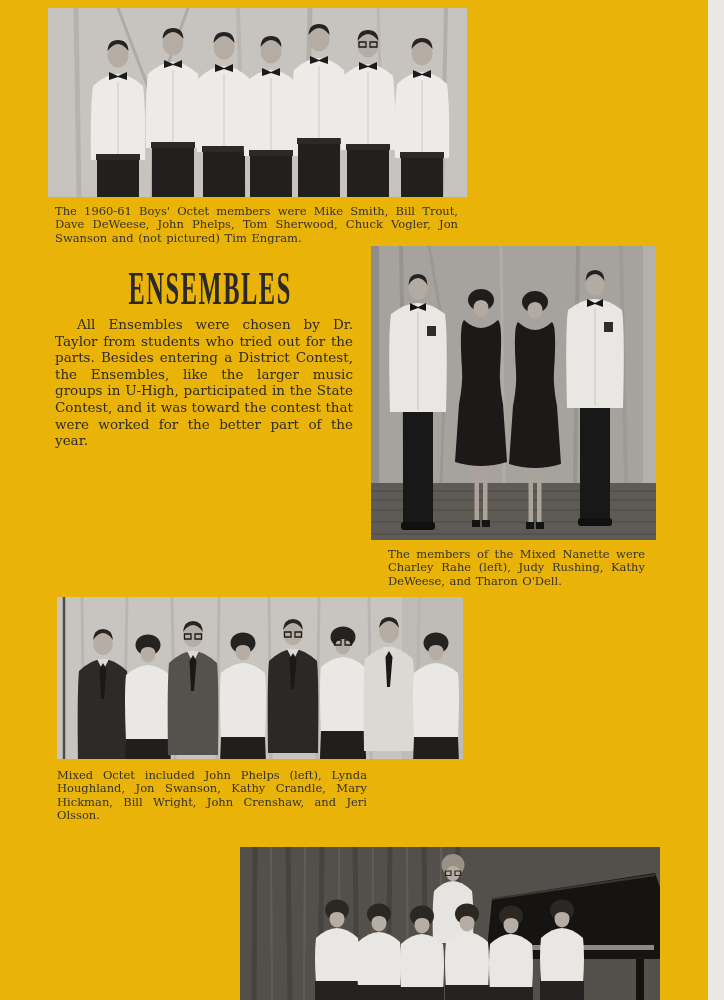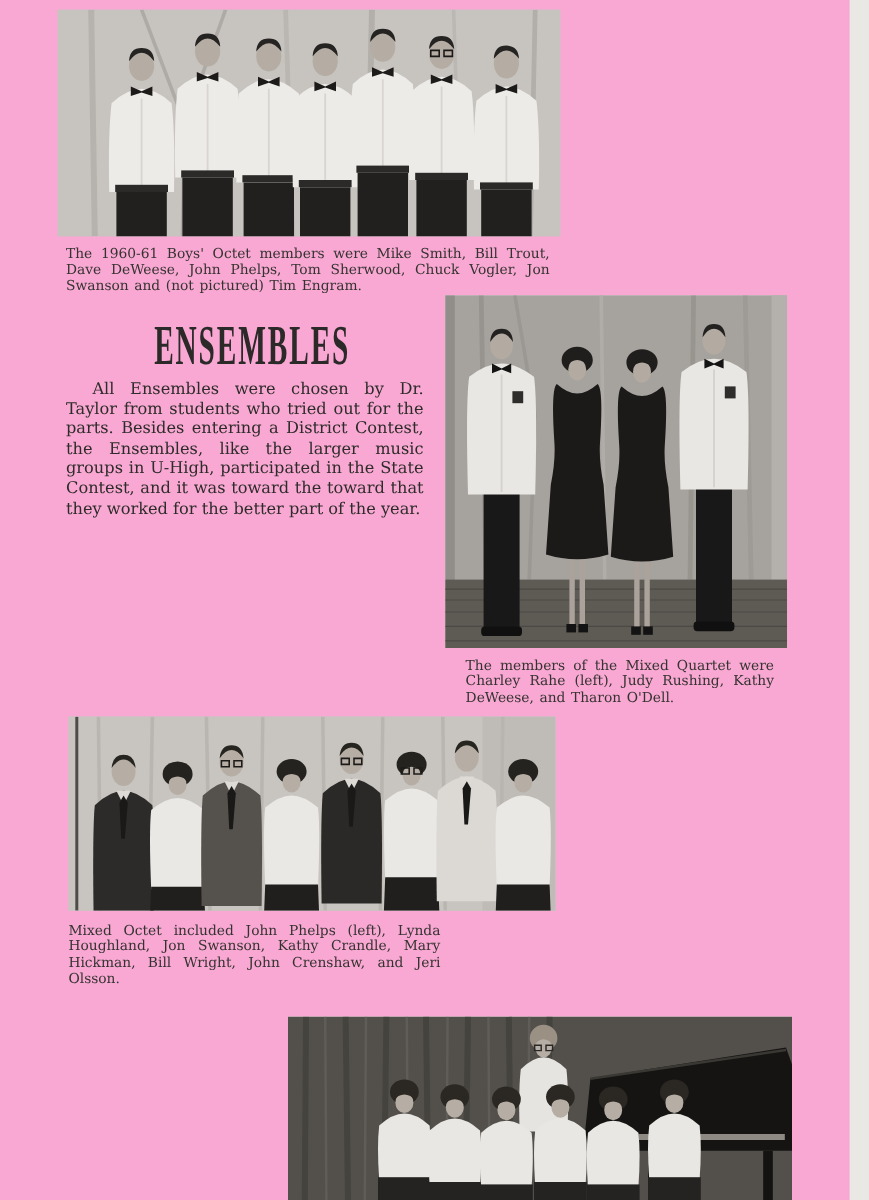--- a/index.html
+++ b/index.html
@@ -1,18 +1,18 @@
 <!DOCTYPE html>
 <html><head>
 <meta charset="utf-8">
 <style>
   html,body{margin:0;padding:0;background:#e9e8e5;}
   .page{
     position:relative;width:708px;height:1000px;overflow:hidden;
-    background:#f9a8d4;
+    background:#eab308;
     font-family:"DejaVu Serif", serif;
   }
   .photo{position:absolute;overflow:hidden;background:#c7c4c0;}
   .photo svg{display:block;width:100%;height:100%;}
   .photo-top{left:48px;top:8px;width:419px;height:189px;}
   .photo-quartet{left:371px;top:246px;width:285px;height:294px;}
   .photo-octet{left:57px;top:597px;width:406px;height:162px;}
   .photo-sextet{left:240px;top:847px;width:420px;height:153px;}
   .caption{
     position:absolute;color:#35332f;font-size:11.5px;line-height:13.4px;
@@ -78,21 +78,21 @@
     </svg>
   </div>
 
   <div class="caption cap-top">The 1960-61 Boys' Octet members were Mike Smith, Bill Trout, Dave DeWeese, John Phelps, Tom Sherwood, Chuck Vogler, Jon Swanson and (not pictured) Tim Engram.</div>
 
   <div class="headline">
     <span>ENSEMBLES</span>
   </div>
 
   <div class="bodycol">
-    <p>All Ensembles were chosen by Dr. Taylor from students who tried out for the parts. Besides entering a District Contest, the Ensembles, like the larger music groups in U-High, participated in the State Contest, and it was toward the toward that they worked for the better part of the year.</p>
+    <p>All Ensembles were chosen by Dr. Taylor from students who tried out for the parts. Besides entering a District Contest, the Ensembles, like the larger music groups in U-High, participated in the State Contest, and it was toward the contest that were worked for the better part of the year.</p>
   </div>
 
   <div class="photo photo-quartet" aria-label="Two men in white jackets flanking two women in dark dresses on a stage">
     <svg viewBox="0 0 285 294" preserveAspectRatio="none">
       <rect width="285" height="294" fill="#a6a39f"></rect>
       <rect x="0" width="8" height="294" fill="#918e8a"></rect>
       <rect x="272" width="13" height="294" fill="#b4b1ad"></rect>
       <path d="M30,0 L34,237" stroke="#97948f" stroke-width="4" fill="none"></path>
       <path d="M58,0 L75,100 L70,237" stroke="#9b9893" stroke-width="3" fill="none"></path>
       <path d="M130,0 L133,237" stroke="#b0ada8" stroke-width="3" fill="none"></path>
@@ -128,21 +128,21 @@
           <path d="M-10,-8 Q-10,-17 0,-17 Q10,-17 10,-8 Q5,-14 0,-14 Q-5,-14 -10,-8 Z" fill="#201e1c"></path>
         </g>
       </defs>
       <use href="#qm" transform="translate(47,54)"></use>
       <use href="#qw" transform="translate(110,68)"></use>
       <use href="#qw" transform="translate(164,70)"></use>
       <use href="#qm" transform="translate(224,50)"></use>
     </svg>
   </div>
 
-  <div class="caption cap-quartet">The members of the Mixed Quartet were Charley Rahe (left), Judy Rushing, Kathy DeWeese, and Tharon O'Dell.</div>
+  <div class="caption cap-quartet">The members of the Mixed Nanette were Charley Rahe (left), Judy Rushing, Kathy DeWeese, and Tharon O'Dell.</div>
 
   <div class="photo photo-octet" aria-label="Eight students in a row, boys in dark suits and girls in white blouses">
     <svg viewBox="0 0 406 162" preserveAspectRatio="none">
       <rect width="406" height="162" fill="#c8c5c1"></rect>
       <g stroke="#b9b6b2" stroke-width="3" fill="none">
         <path d="M25,0 L27,162"></path>
           <path d="M70,0 L67,162"></path>
           <path d="M115,0 L118,162"></path>
         <path d="M162,0 L160,162"></path>
           <path d="M212,0 L214,162"></path>

